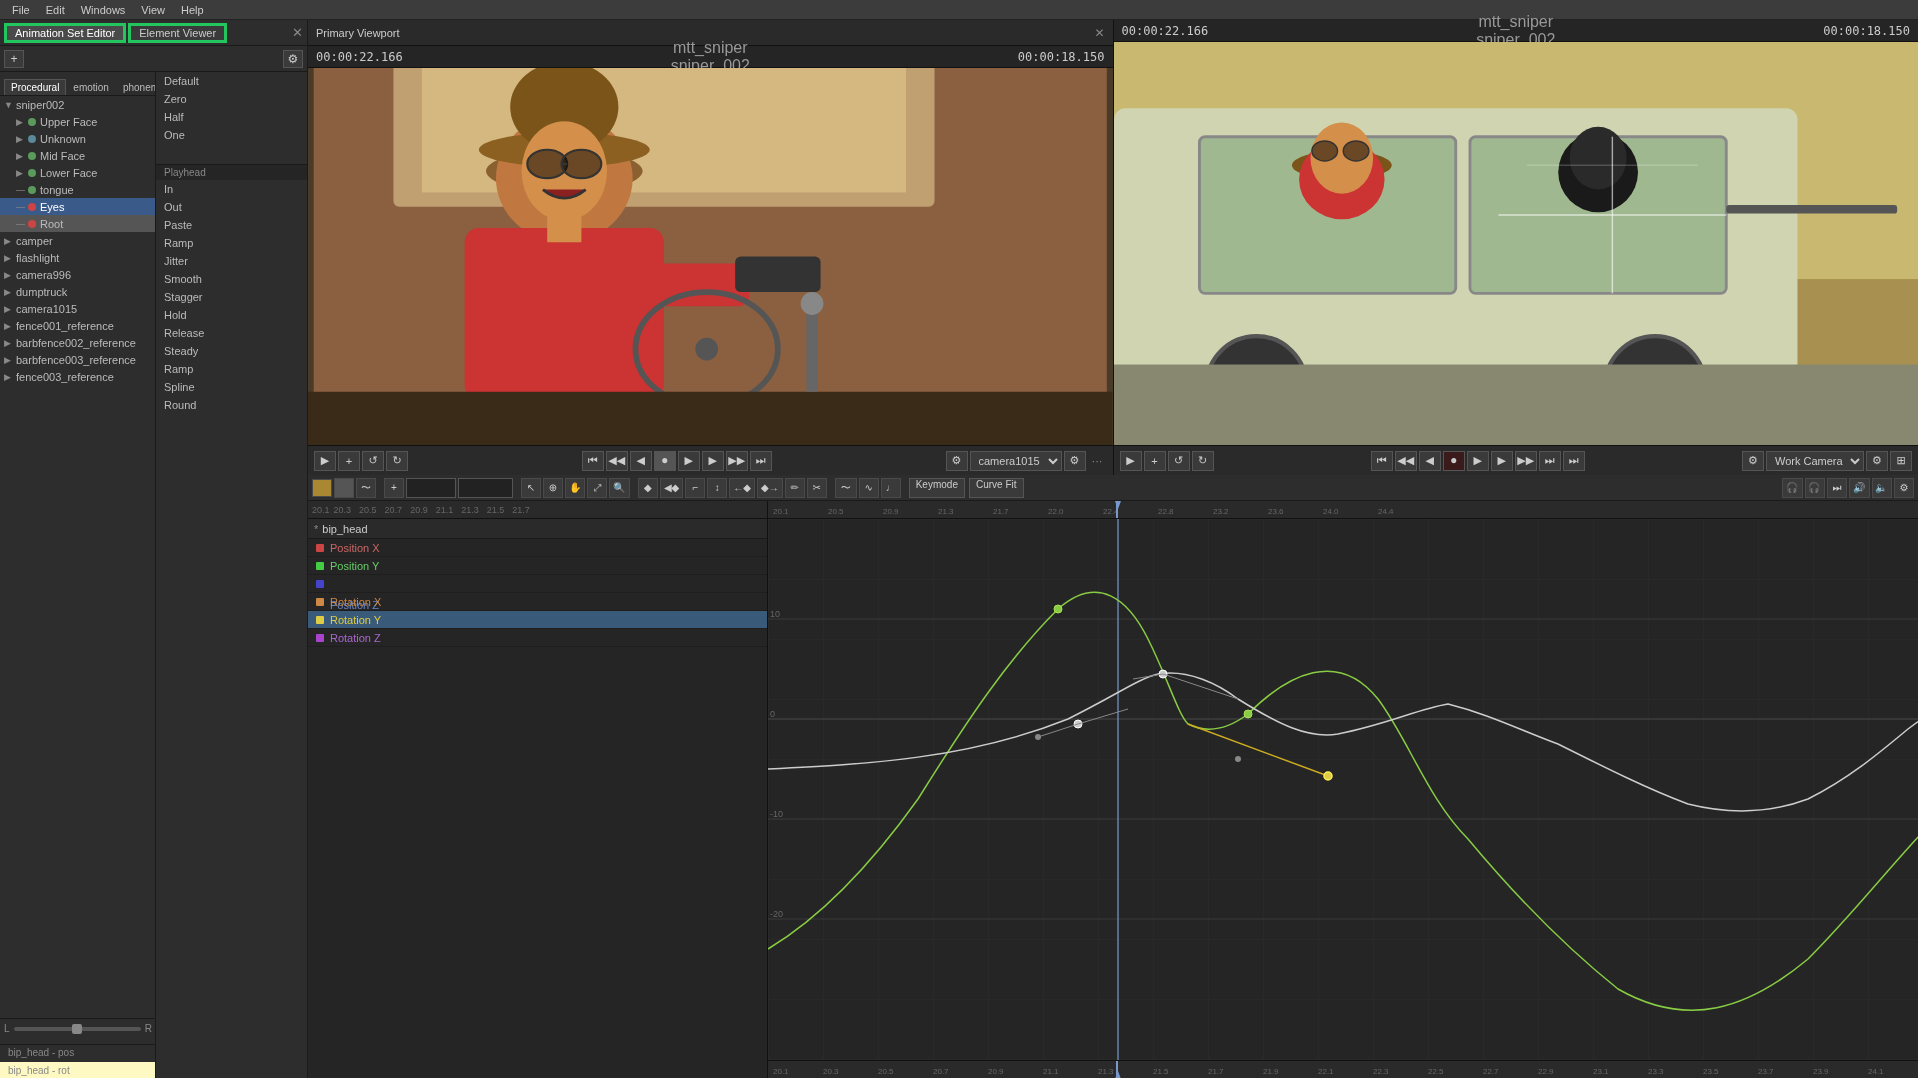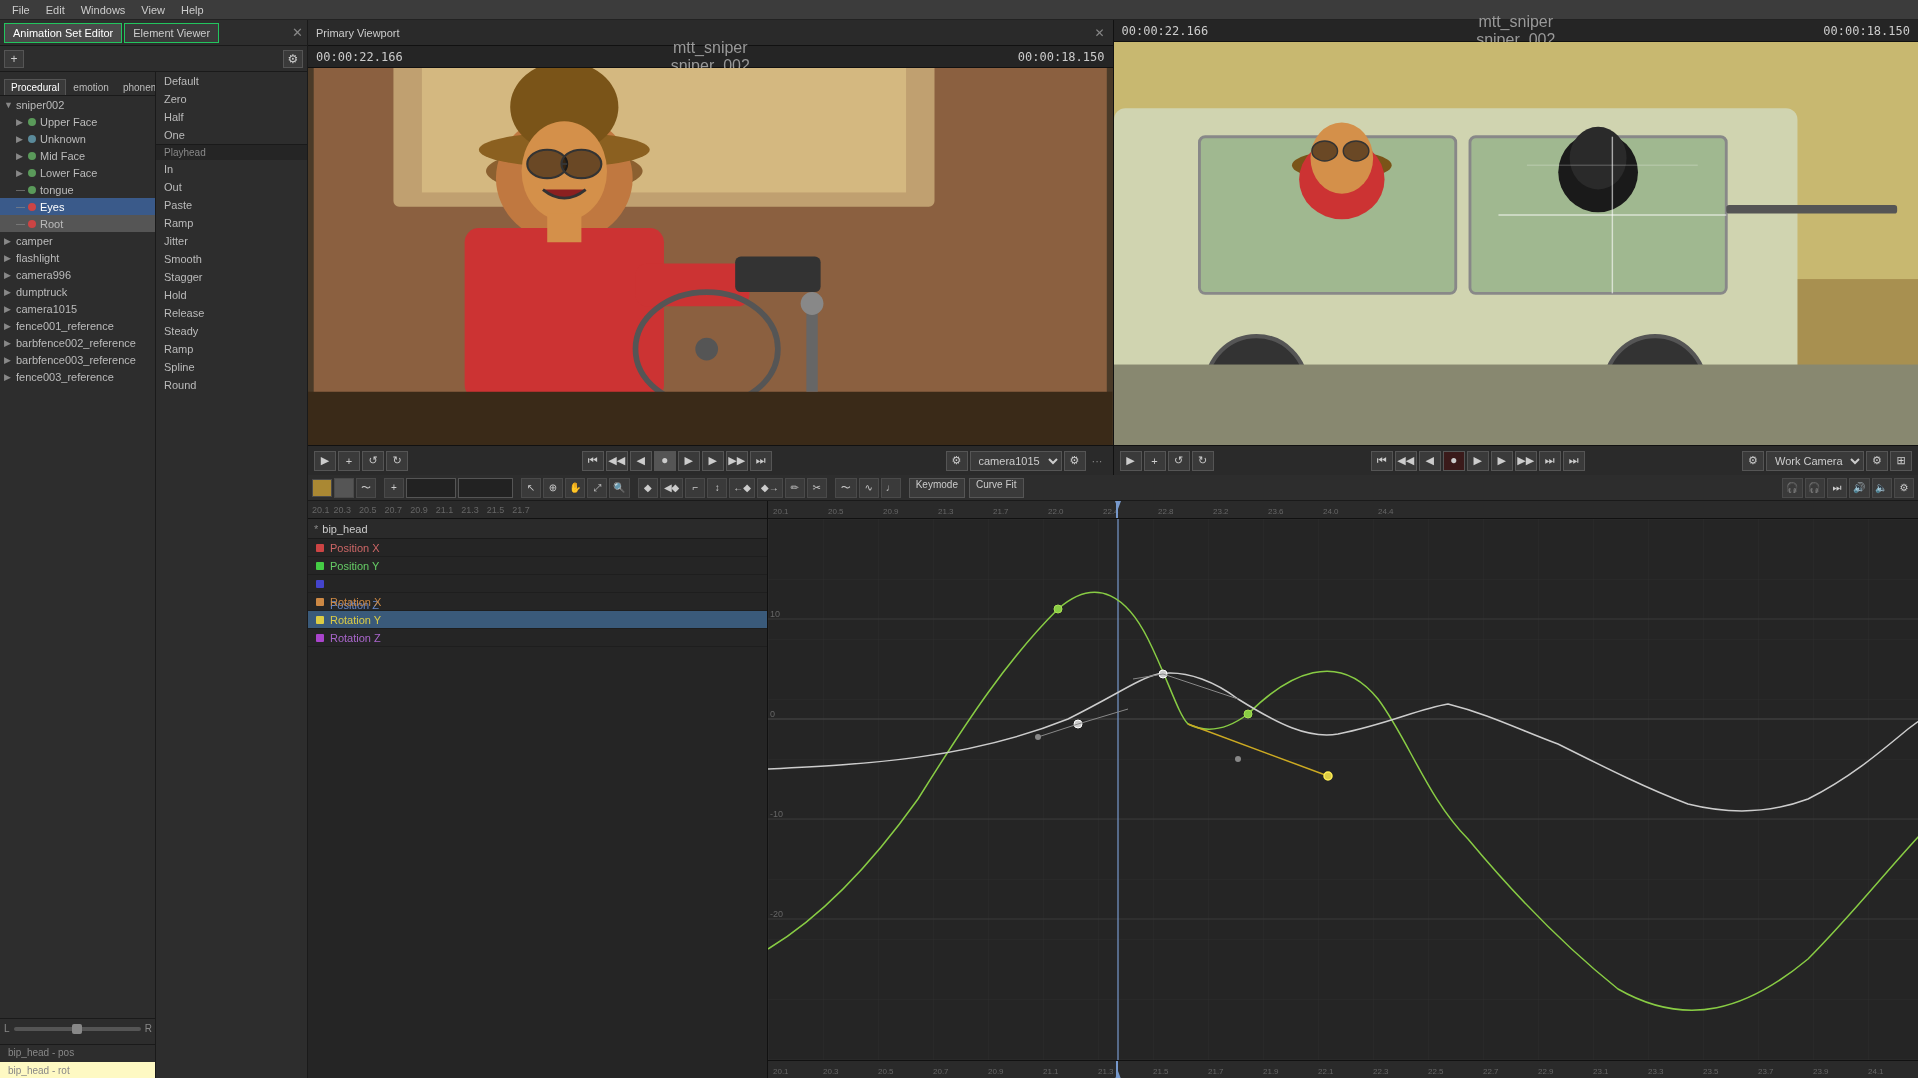--- a/index.html
+++ b/index.html
@@ -50,21 +50,21 @@
     #editor-tabs {
       background: #2d2d2d;
       display: flex;
       align-items: center;
       height: 26px;
       border-bottom: 1px solid #1a1a1a;
       padding: 2px 4px;
     }
     .editor-tab {
       background: #3a3a3a;
-      border: 1px solid #22c55e;
+      border: 3px solid #22c55e;
       padding: 2px 8px;
       font-size: 11px;
       color: #ccc;
       cursor: pointer;
       margin-right: 2px;
       height: 20px;
       display: flex;
       align-items: center;
     }
     .editor-tab.active {
@@ -135,20 +135,21 @@
       height: 18px;
       display: flex;
       align-items: center;
     }
     .interp-section {
       padding: 2px 8px;
       color: #888;
       font-size: 10px;
       background: #252525;
       border-top: 1px solid #1a1a1a;
+      margin-top: 20px;
     }
 
     
     #scene-tree {
       width: 156px;
       min-width: 156px;
       background: #2d2d2d;
       overflow-y: auto;
       border-right: 1px solid #1a1a1a;
       padding: 2px 0;

